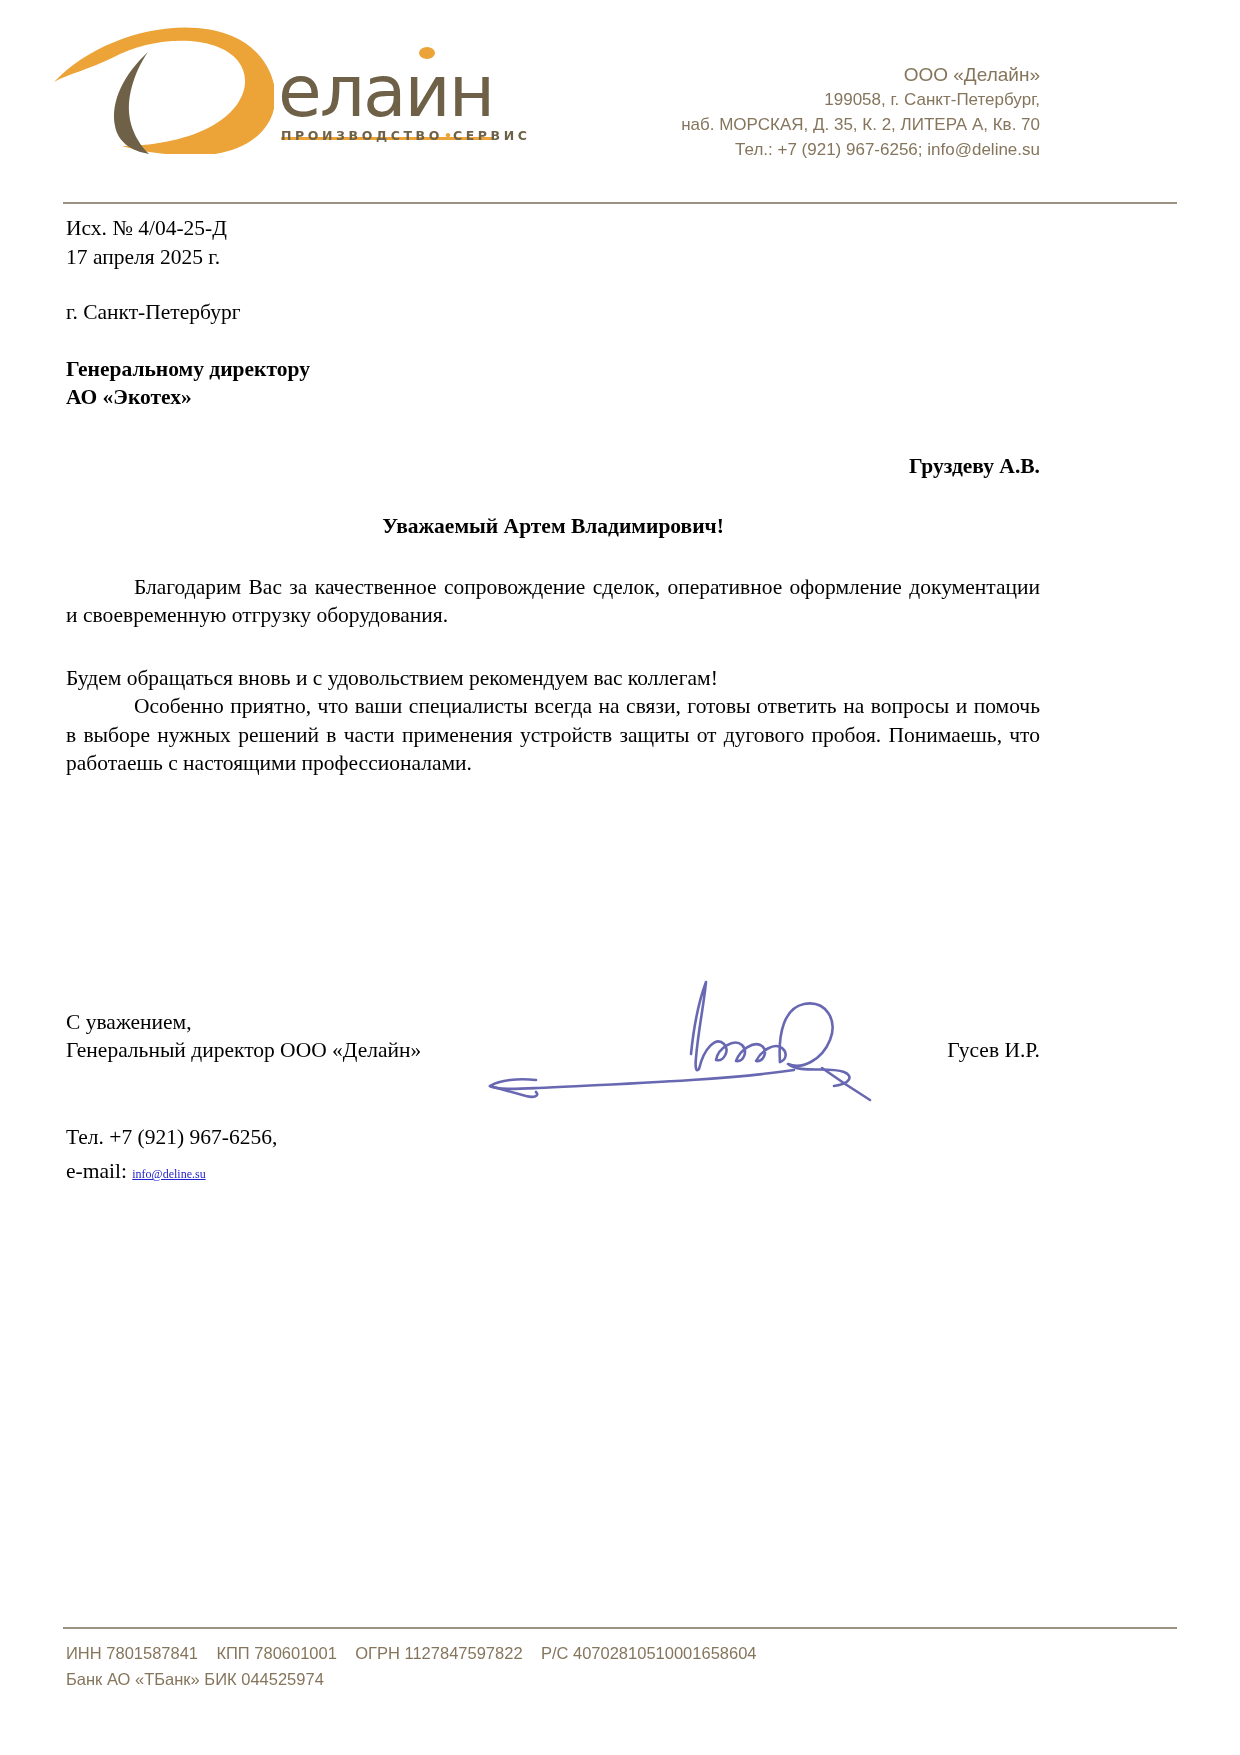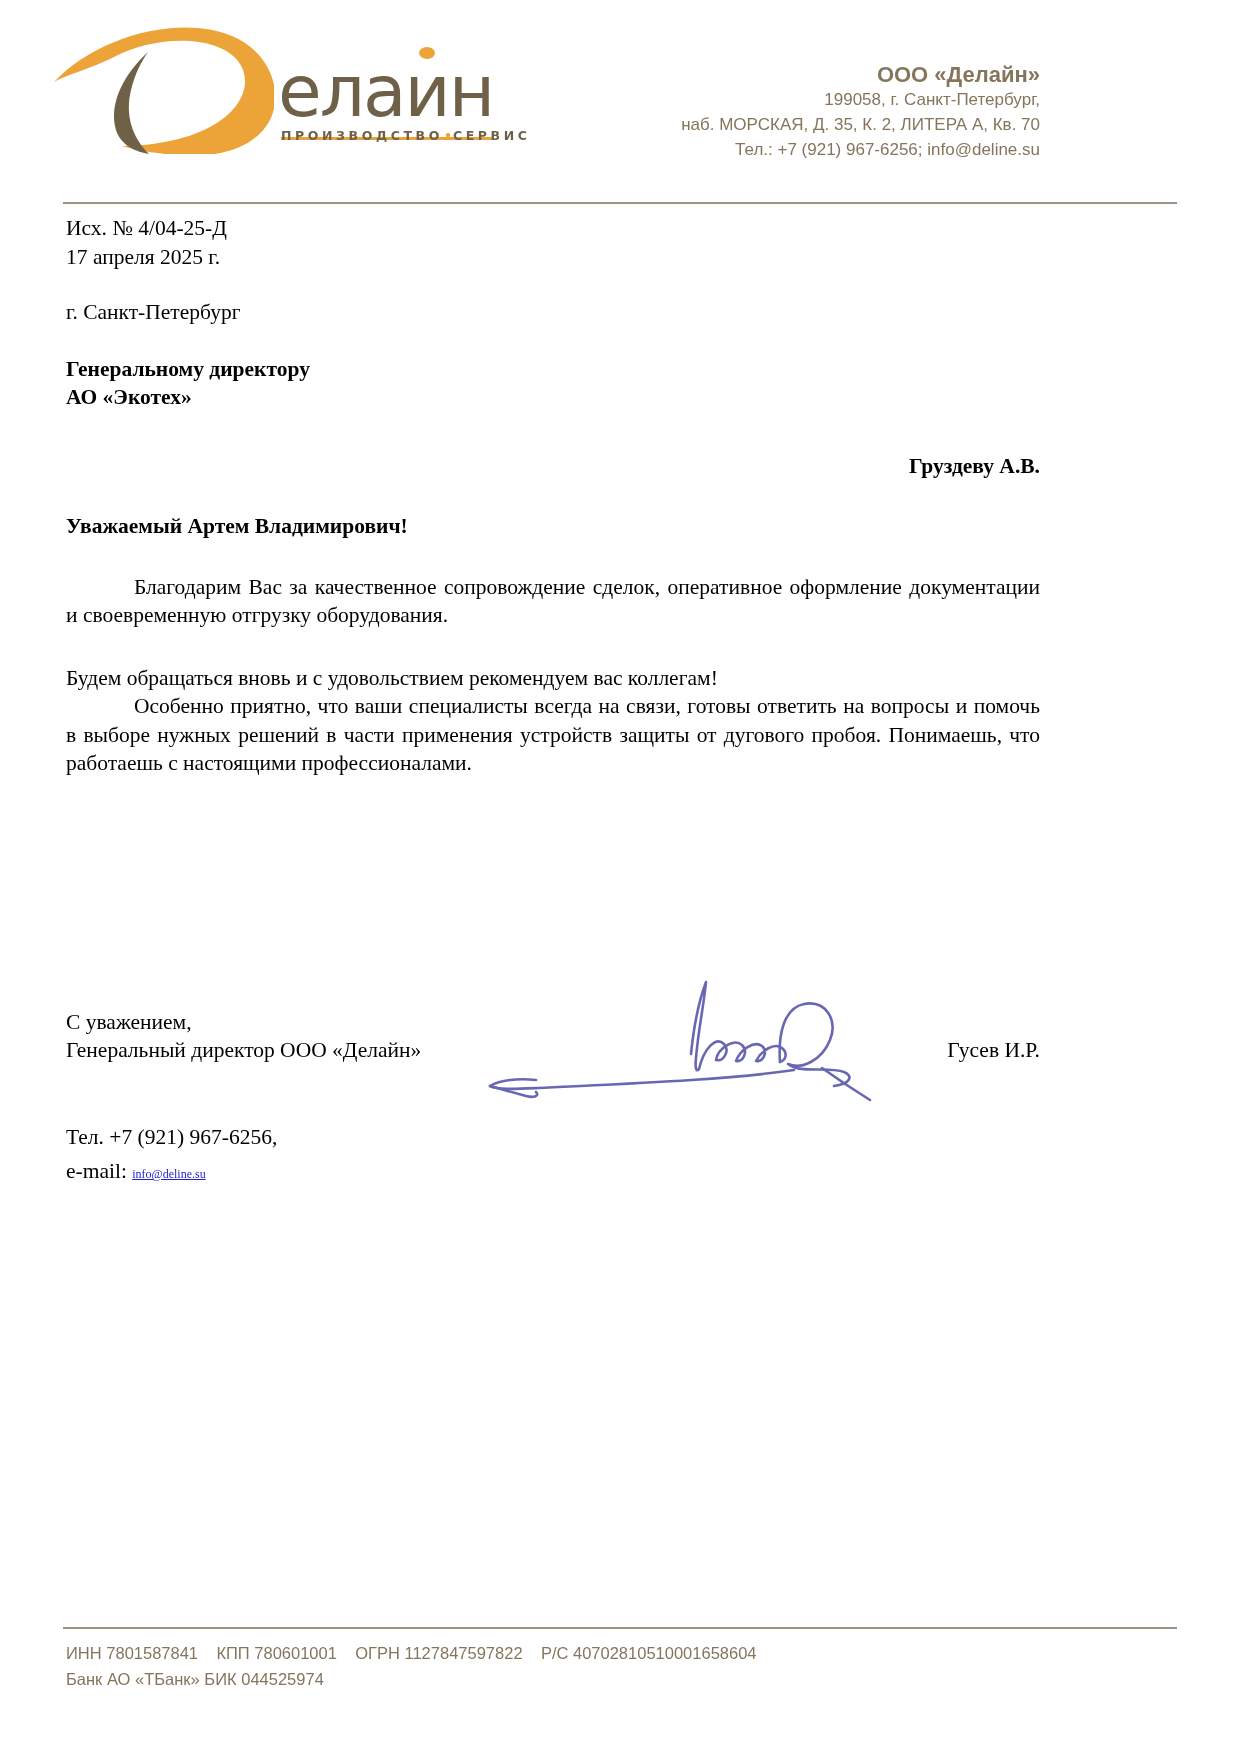--- a/index.html
+++ b/index.html
@@ -25,32 +25,32 @@
     position:absolute;left:281px;top:128px;
     font-family:"DejaVu Sans",sans-serif;font-weight:bold;
     font-size:12.5px;letter-spacing:3.6px;color:#6E6148;white-space:nowrap;
   }
   .tagline .sep{color:#ECA438;letter-spacing:0;margin:0 1px;}
 
   .header-contact{
     position:absolute;top:62px;right:200px;text-align:right;
     font-family:"Liberation Sans",sans-serif;font-size:17px;line-height:25px;color:#85755C;
   }
-  .header-contact .company{font-weight:bold;font-size:22px;}
+  .header-contact .company{font-weight:normal;font-size:19px;}
 
   .rule{position:absolute;left:63px;right:63px;height:2px;background:#9C9282;}
   .rule.top{top:202px;}
   .rule.bottom{top:1627px;}
 
   
   .letter{position:absolute;left:66px;top:214px;width:974px;font-size:21.5px;line-height:28.5px;}
   .city{margin-top:27px;}
   .recipient{margin-top:28px;font-weight:bold;}
   .recipient-name{margin-top:40px;text-align:right;font-weight:bold;}
-  .salutation{margin-top:32px;text-align:left;font-weight:bold;}
+  .salutation{margin-top:32px;text-align:center;font-weight:bold;}
   .para{margin-top:32px;text-align:justify;text-indent:68px;}
   .para.cont{margin-top:0;}
   .para.no-indent{text-indent:0;text-align:left;margin-top:34px;}
   .closing{margin-top:230px;}
   .sign-row{display:flex;justify-content:space-between;}
   .phone{margin-top:58px;}
   .email-line{margin-top:6px;}
   .email-link{font-size:12px;color:#2323CE;text-decoration:underline;cursor:pointer;}
 
   .signature-svg{position:absolute;left:478px;top:972px;width:400px;height:132px;}

